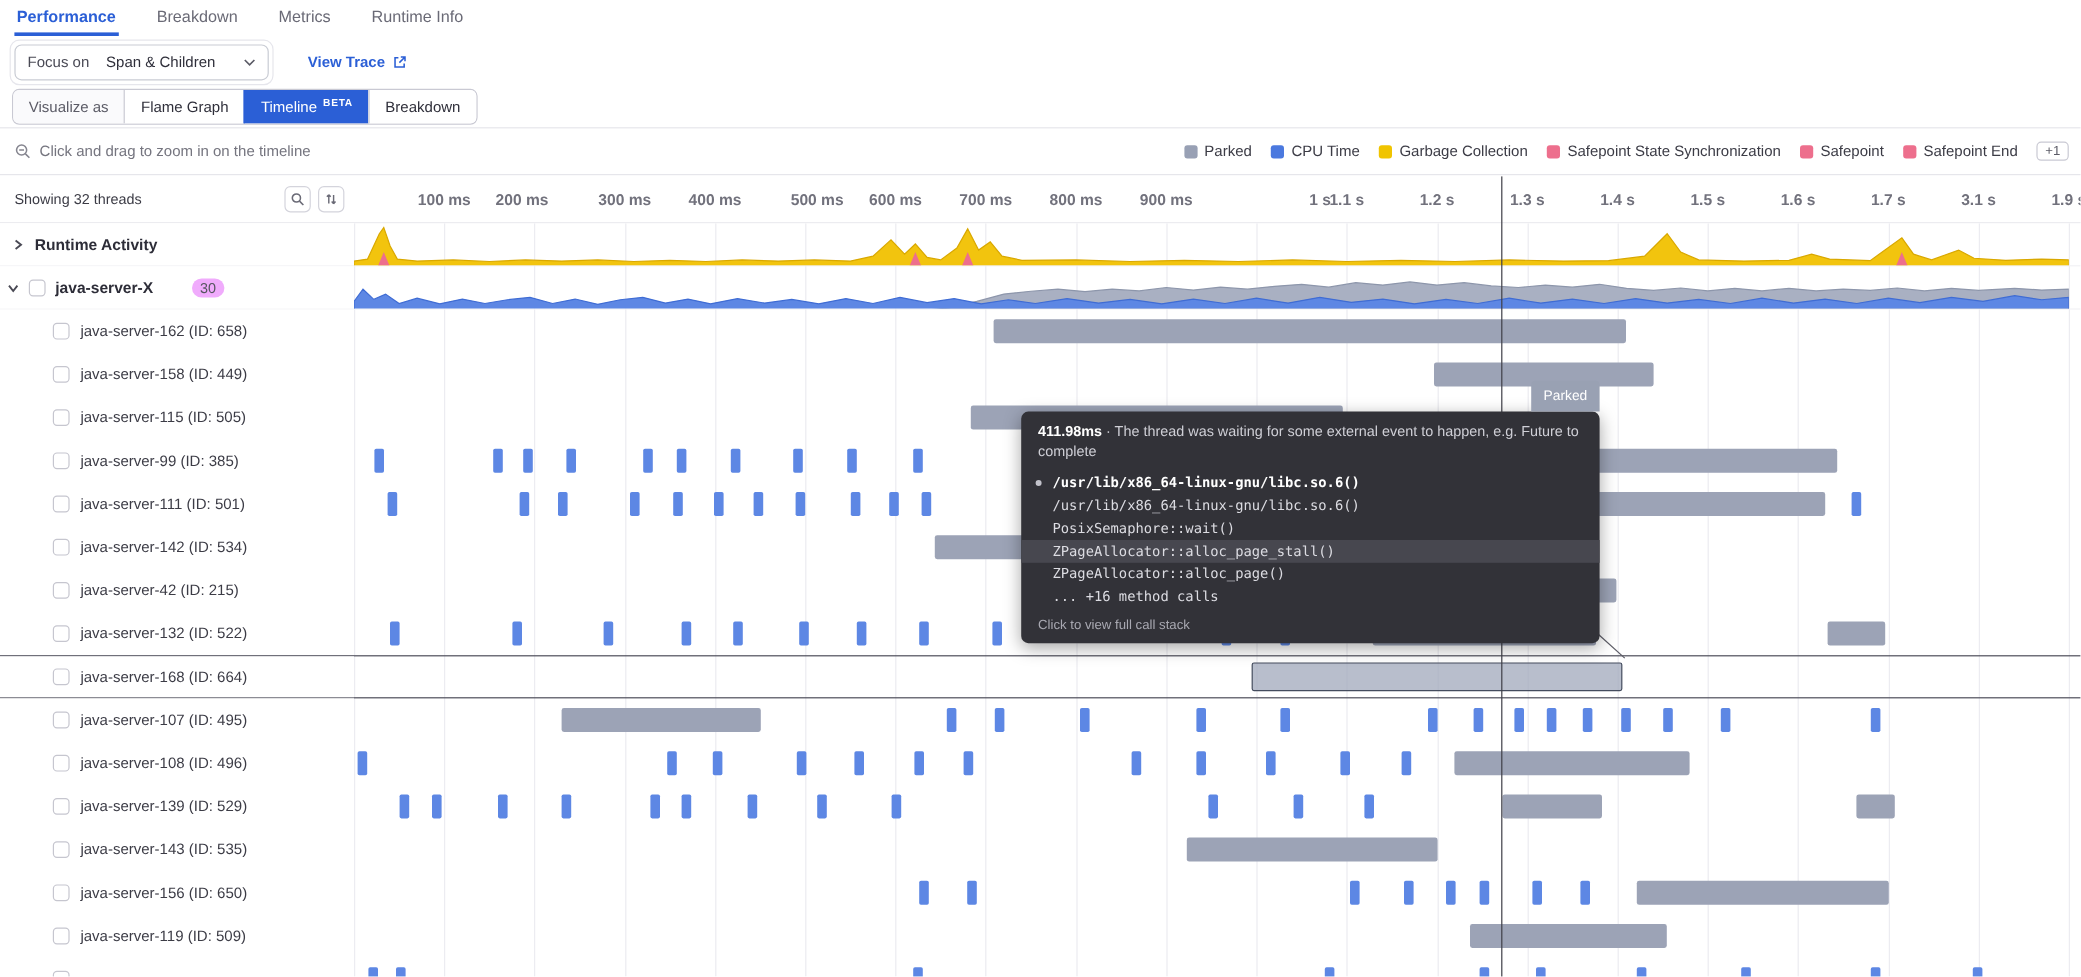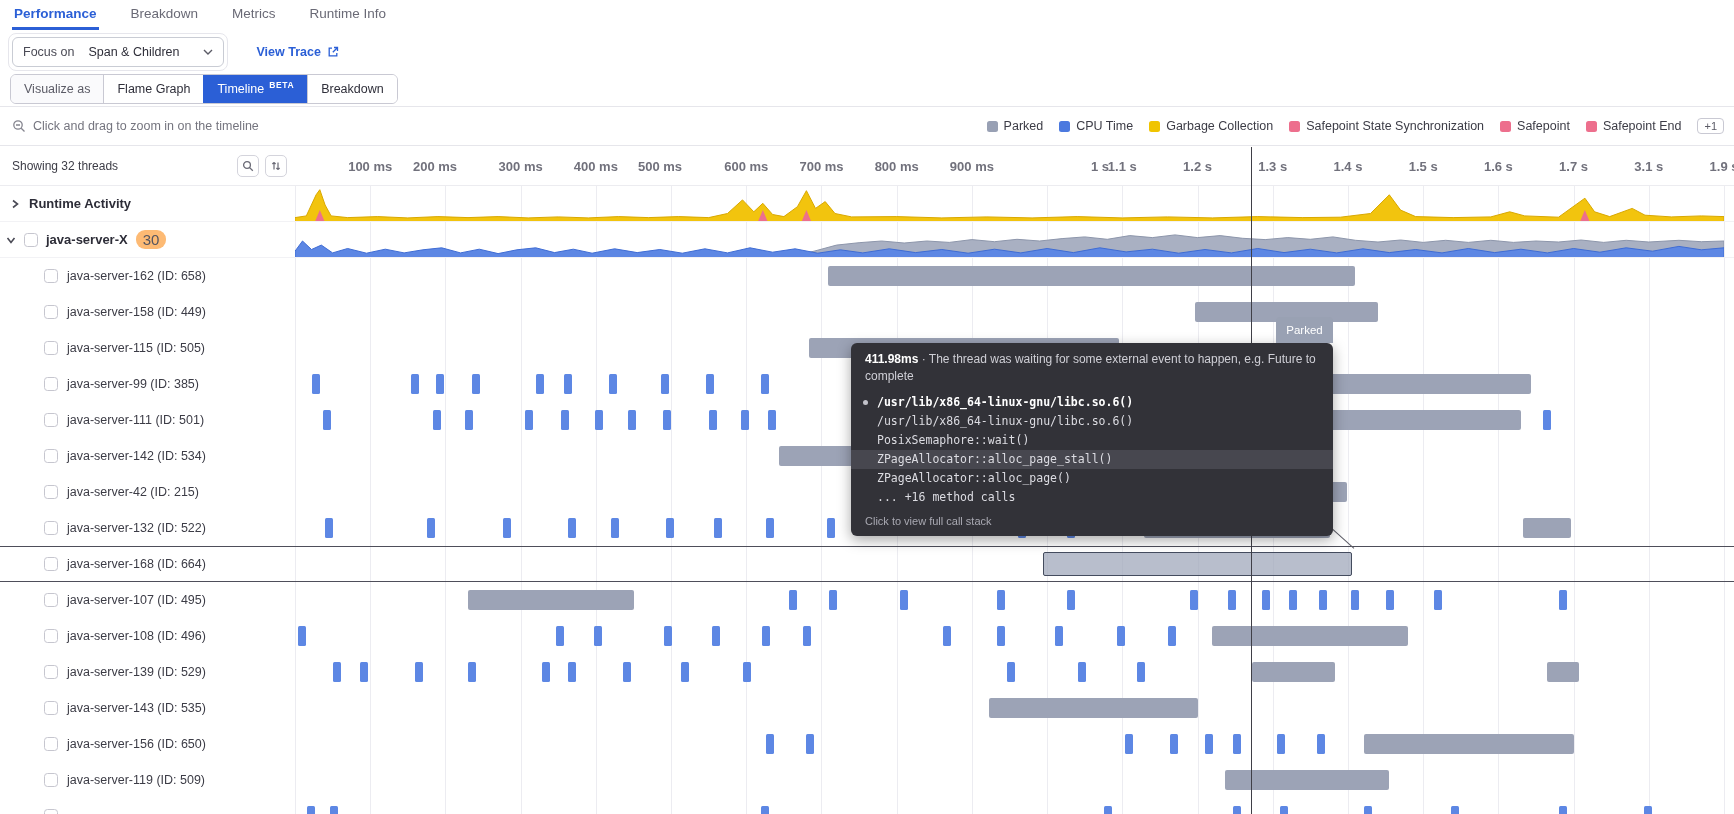--- a/index.html
+++ b/index.html
@@ -57,21 +57,21 @@
   .gridlines { position:absolute; left:295px; top:0; bottom:0; right:0; overflow:hidden; z-index:0; }
   .gridline { position:absolute; top:0; bottom:0; width:1px; background:#ececf1; }
   .row { position:relative; height:36px; display:flex; z-index:1; }
   .row-label { width:295px; flex:none; display:flex; align-items:center; gap:9px; font-size:12.5px;
     color:#3c3c46; background:#fff; z-index:2; overflow:hidden; white-space:nowrap; }
   .row-ra .row-label { padding-left:10px; }
   .row-group .row-label { padding-left:6px; gap:8px; }
   .thread .row-label { padding-left:44px; }
   .row-ra, .row-group { border-bottom:1px solid #f2f2f5; }
   .bold-label { font-weight:700; font-size:13px; color:#2d2d38; }
-  .badge { background:#fdba74; color:#55555f; font-size:15px; border-radius:9px; padding:1px 7px; }
+  .badge { background:#f0abfc; color:#55555f; font-size:12px; border-radius:9px; padding:1px 7px;margin-left:24px; }
   .checkbox { width:14px; height:14px; border:1.5px solid #c6c6cf; border-radius:3.5px; background:#fff;
     flex:none; cursor:pointer; }
   .row-track { position:relative; flex:1; overflow:hidden; }
   .area-svg { position:absolute; left:0; top:0; width:1429px; height:36px; display:block; }
   .bar { position:absolute; top:8px; height:20px; background:var(--parked,#9ca3b6); border-radius:2px; cursor:pointer; }
   .tick { position:absolute; top:8px; height:20px; width:8px; background:var(--cpu,#5d87e4); border-radius:1.5px; cursor:pointer; }
   .row.selected { border-top:1.5px solid #4e4e5a; border-bottom:1.5px solid #4e4e5a; }
   .bar.selected-bar { top:5px; height:24px; background:rgba(156,165,185,.72); border:1.5px solid #444c5e; }
   .chev-icon { cursor:pointer; flex:none; }
   .rot90 { transform:rotate(90deg); }
@@ -195,21 +195,21 @@
           <path d="M4 2.3v7.2M4 2.3L2.4 4M4 2.3L5.6 4" fill="none" stroke="#6a6a76" stroke-width="1.2"></path>
           <path d="M8 9.7V2.5M8 9.7L6.4 8M8 9.7L9.6 8" fill="none" stroke="#6a6a76" stroke-width="1.2"></path>
         </svg>
       </span>
     </div>
     <div class="time-axis">
         <span class="time-tick-label" style="left: 75.2105px;">100 ms</span>
         <span class="time-tick-label" style="left: 140px;">200 ms</span>
         <span class="time-tick-label" style="left: 225.632px;">300 ms</span>
         <span class="time-tick-label" style="left: 300.842px;">400 ms</span>
-        <span class="time-tick-label" style="left: 365px;">500 ms</span>
+        <span class="time-tick-label" style="left: 386px;">500 ms</span>
         <span class="time-tick-label" style="left: 451.263px;">600 ms</span>
         <span class="time-tick-label" style="left: 526.474px;">700 ms</span>
         <span class="time-tick-label" style="left: 601.684px;">800 ms</span>
         <span class="time-tick-label" style="left: 676.895px;">900 ms</span>
         <span class="time-tick-label" style="left: 774px; margin-left: 31px;">1 s</span>
         <span class="time-tick-label" style="left: 827.316px;">1.1 s</span>
         <span class="time-tick-label" style="left: 902.526px;">1.2 s</span>
         <span class="time-tick-label" style="left: 977.737px;">1.3 s</span>
         <span class="time-tick-label" style="left: 1052.95px;">1.4 s</span>
         <span class="time-tick-label" style="left: 1128.16px;">1.5 s</span>

